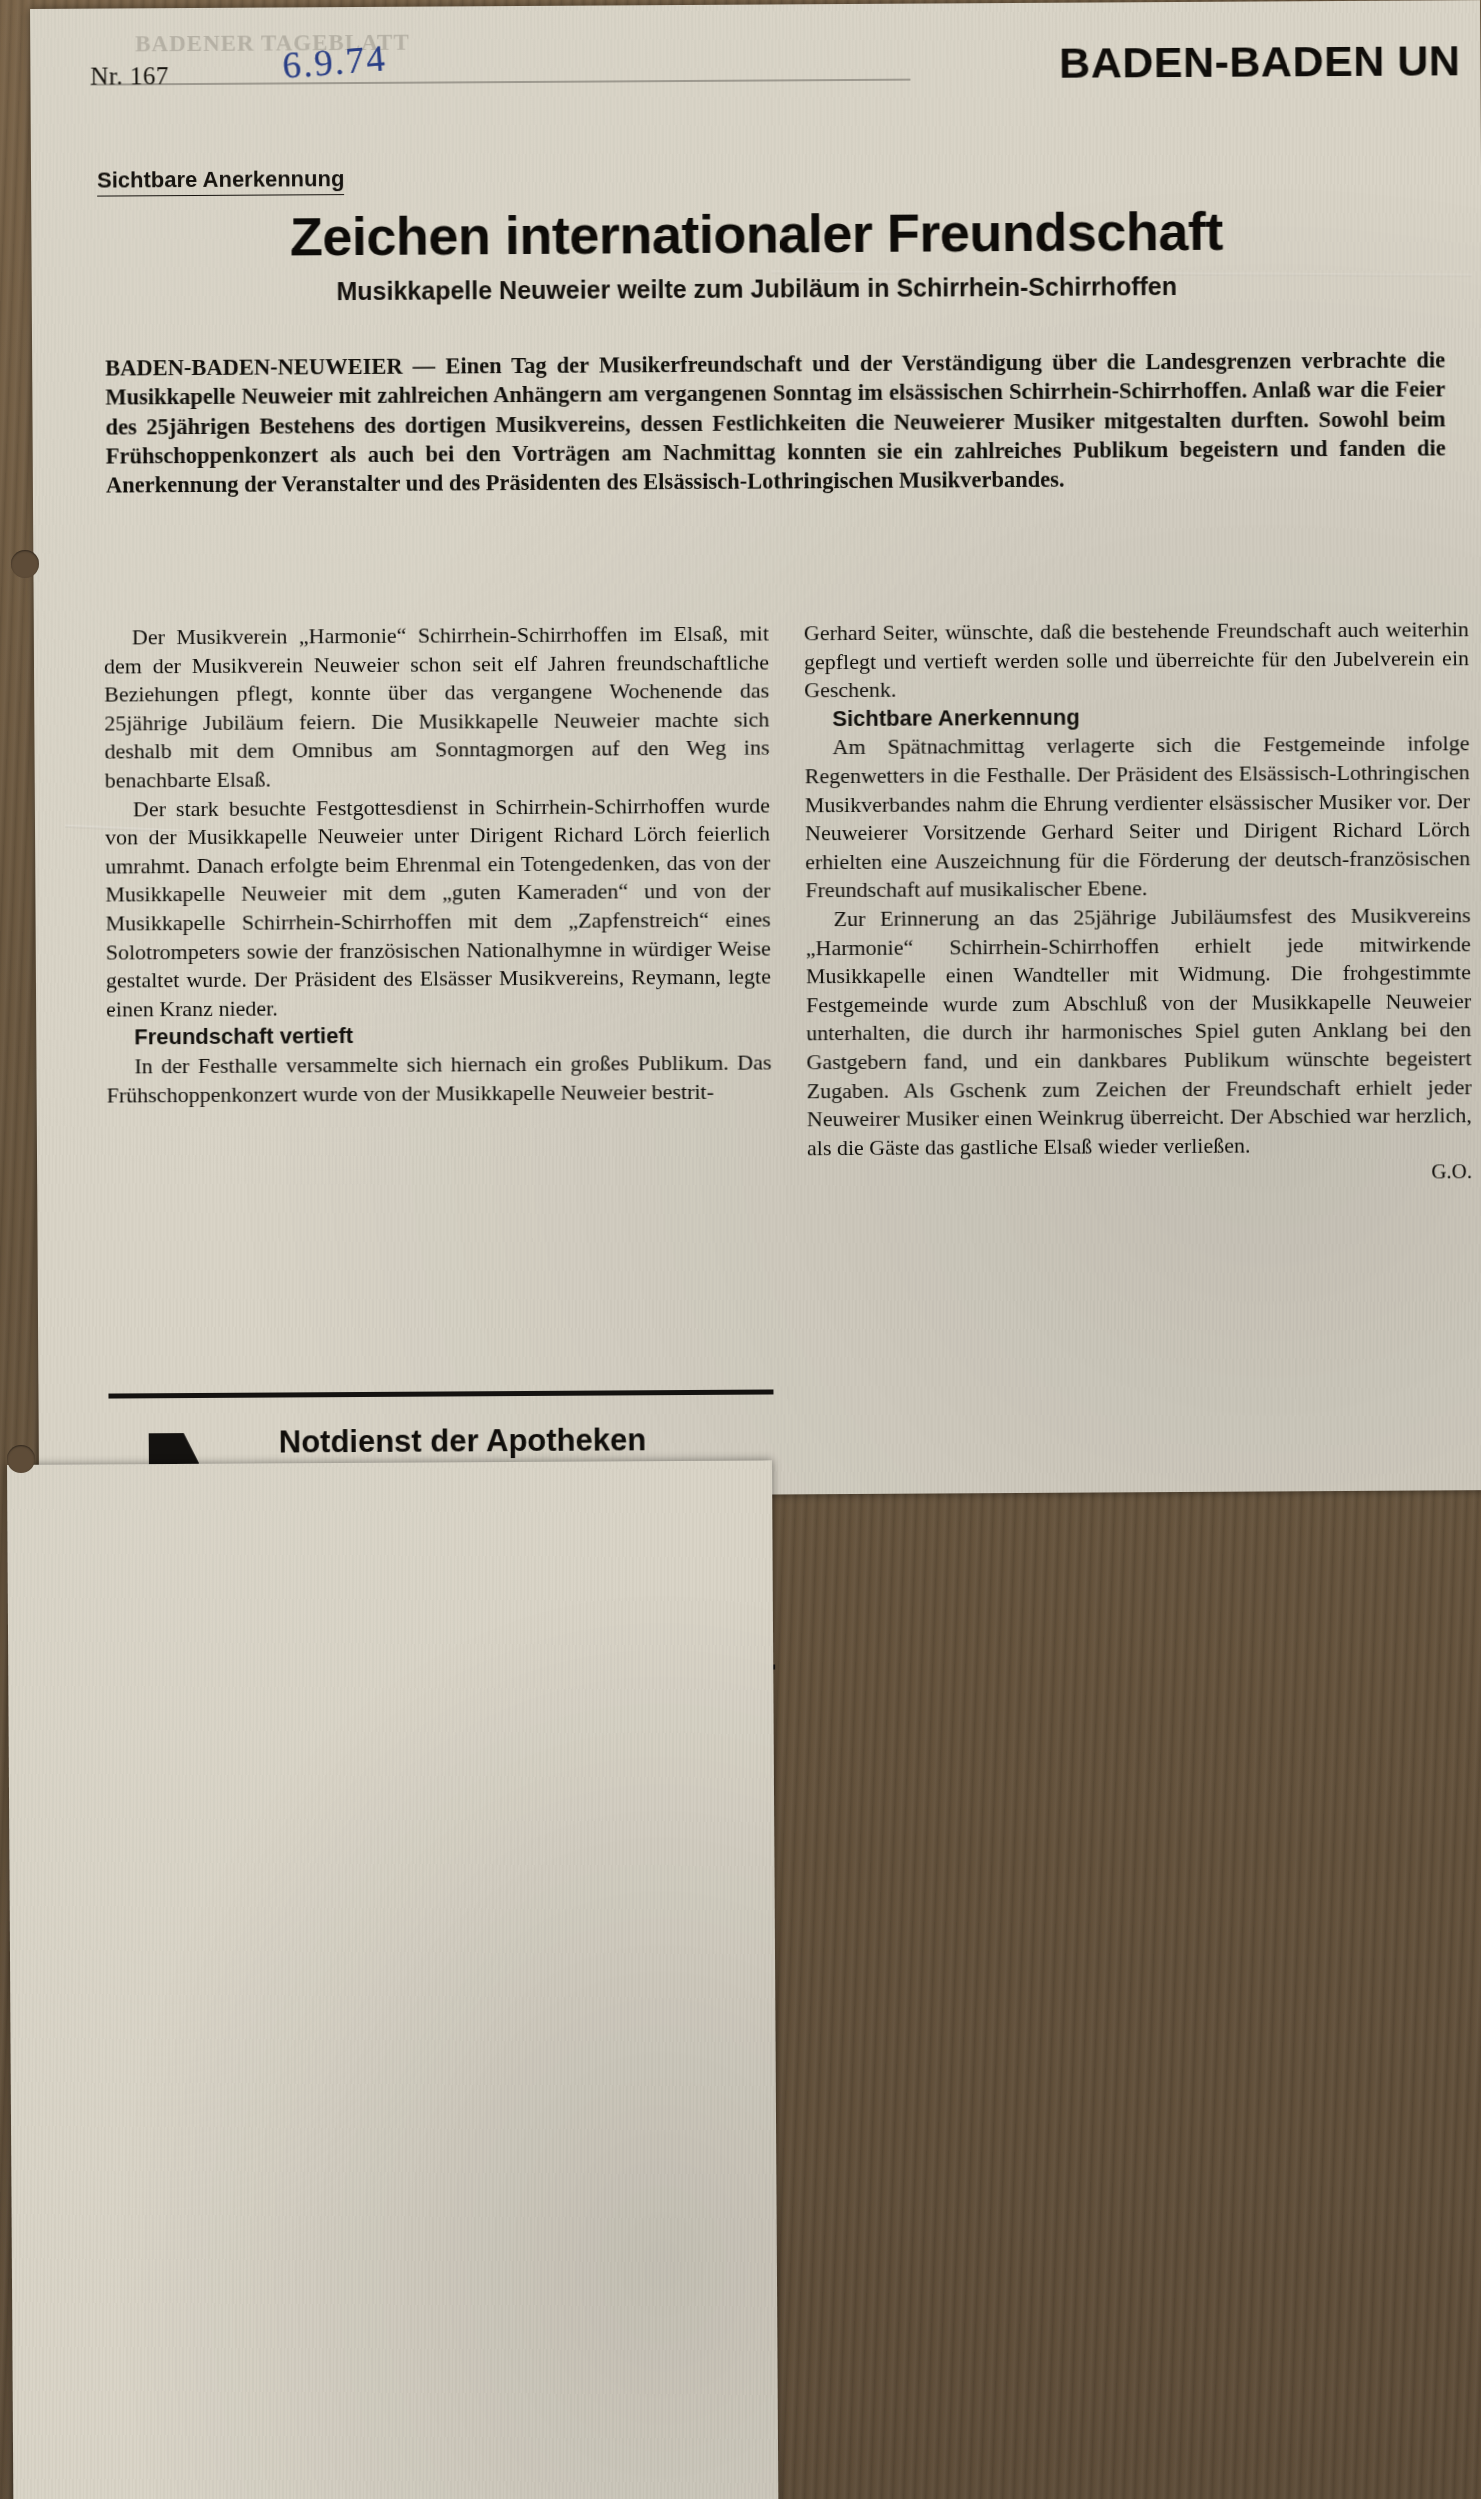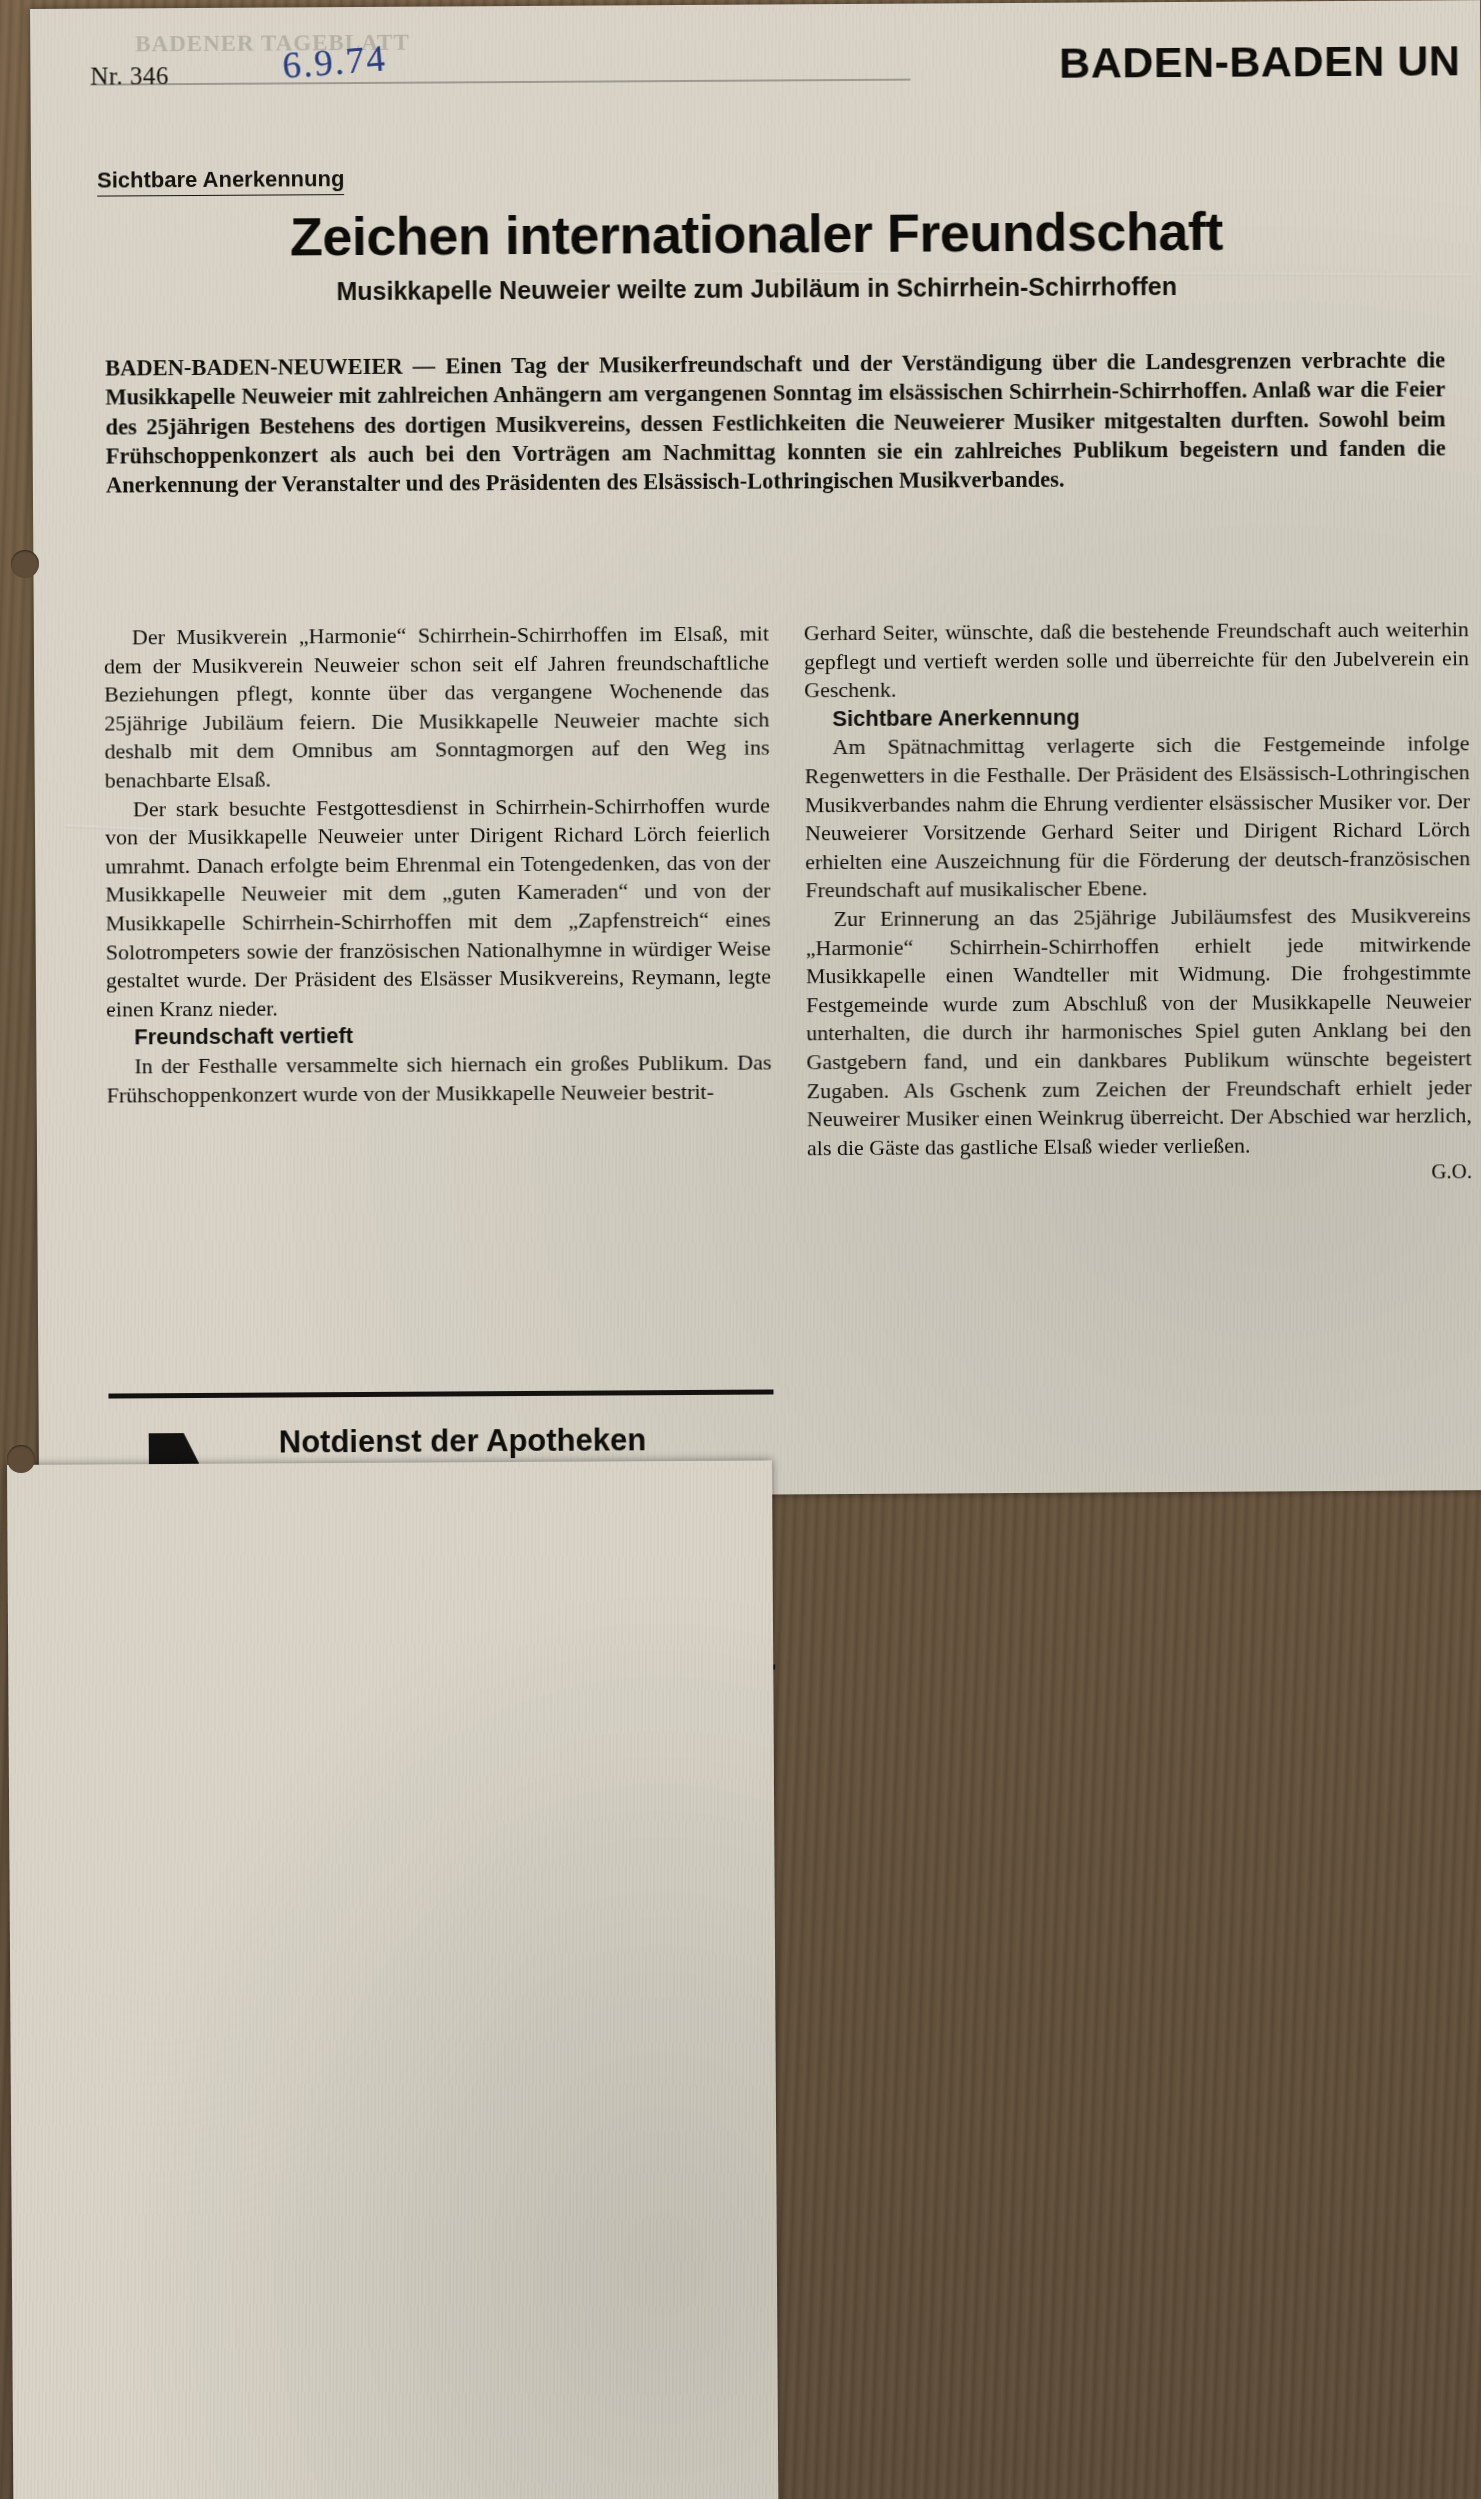--- a/index.html
+++ b/index.html
@@ -185,21 +185,21 @@
 <body>
 
 <div id="page">
 
   <div class="sheet" id="sheet-top">
     <div class="content">
 
       <div class="masthead">
         <div class="mast-ghost">BADENER TAGEBLATT</div>
         <div class="mast-line"></div>
-        <div class="nr">Nr. 346</div>
+        <div class="nr">Nr. 167</div>
         <div class="handdate">6.9.74</div>
         <div class="mast-right">BADEN-BADEN UN</div>
       </div>
 
       <div class="kicker">Sichtbare Anerkennung</div>
       <h1 class="headline">Zeichen internationaler Freundschaft</h1>
       <div class="subhead">Musikkapelle Neuweier weilte zum Jubiläum in Schirrhein-Schirrhoffen</div>
 
       <div class="lead">
         <span class="place">BADEN-BADEN-NEUWEIER</span><span> — Einen Tag der Musikerfreundschaft und der Verständigung über die Landesgrenzen verbrachte die Musikkapelle Neuweier mit zahlreichen Anhängern am vergangenen Sonntag im elsässischen Schirrhein-Schirrhoffen. Anlaß war die Feier des 25jährigen Bestehens des dortigen Musikvereins, dessen Festlichkeiten die Neuweierer Musiker mitgestalten durften. Sowohl beim Frühschoppenkonzert als auch bei den Vorträgen am Nachmittag konnten sie ein zahlreiches Publikum begeistern und fanden die Anerkennung der Veranstalter und des Präsidenten des Elsässisch-Lothringischen Musikverbandes.</span>

